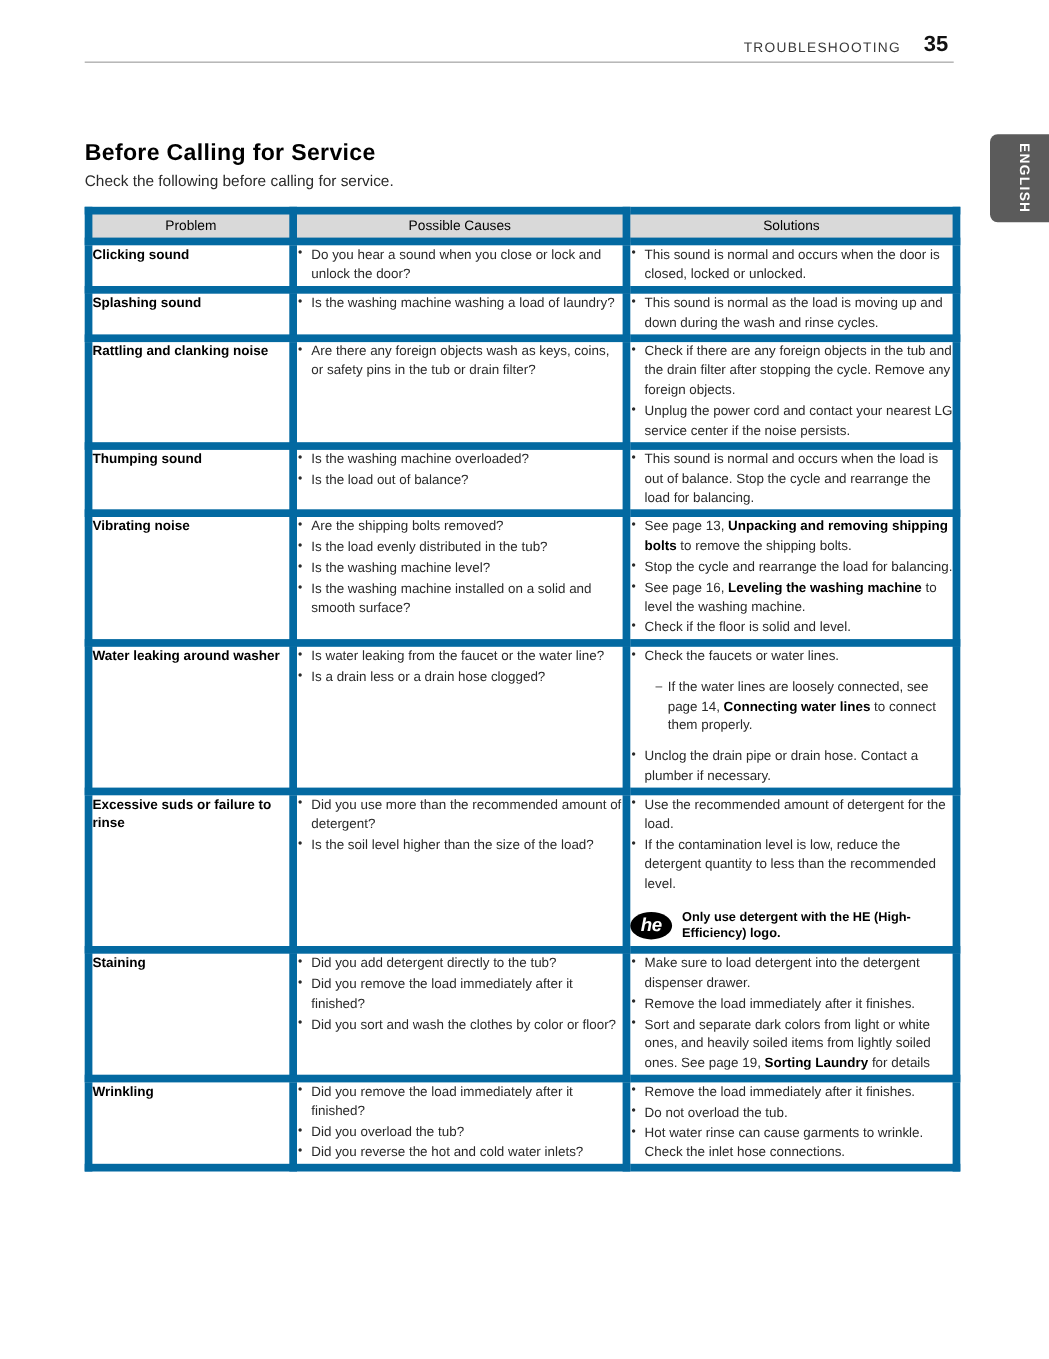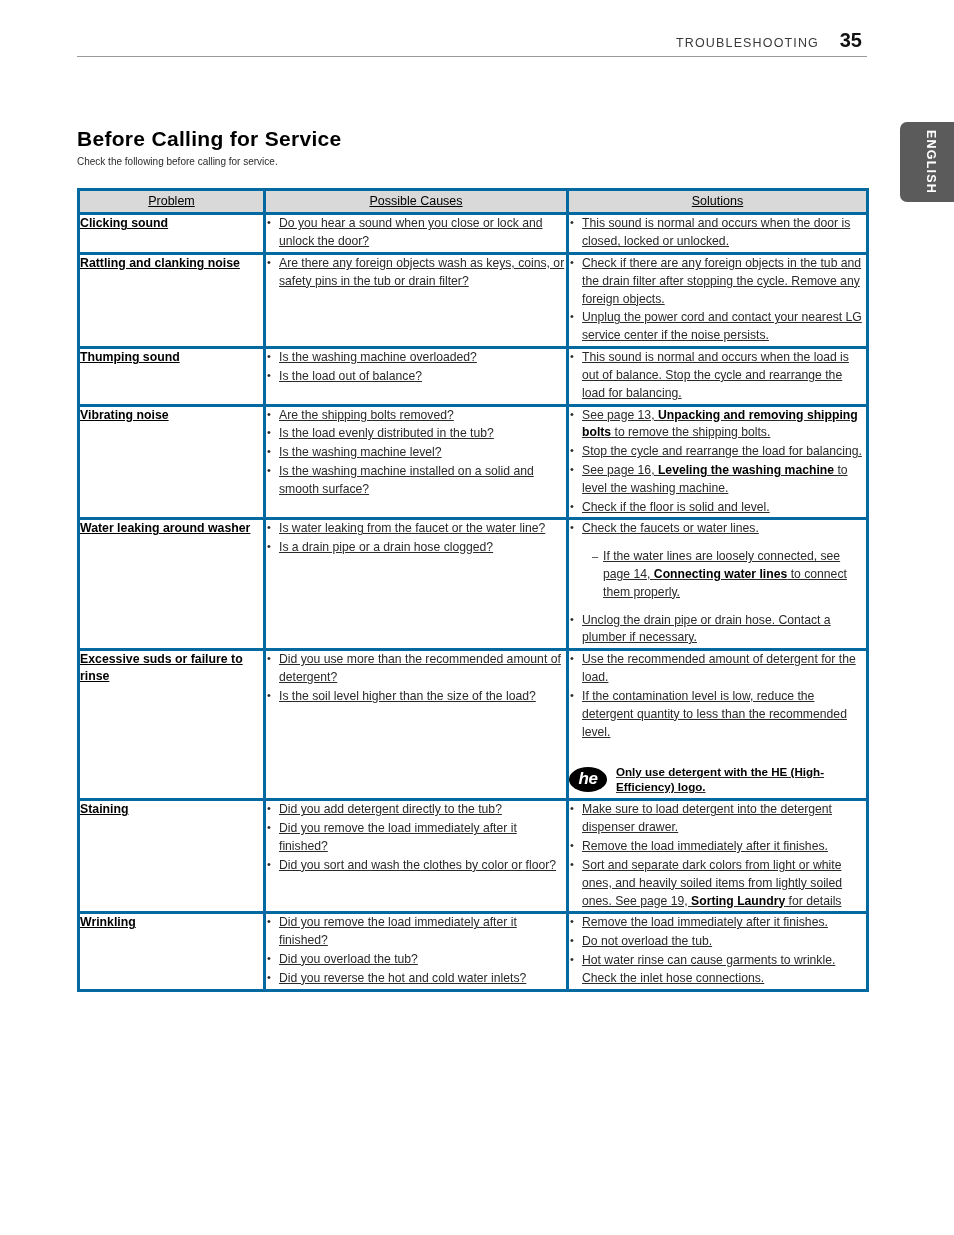--- a/index.html
+++ b/index.html
@@ -80,41 +80,40 @@
     top: 113px;
     font-size: 21px;
     font-weight: bold;
     letter-spacing: 0.3px;
     color: #000000;
   }
   .section-intro {
     position: absolute;
     left: 77px;
     top: 156px;
-    font-size: 10px;
+    font-size: 14px;
     color: #2b2b2b;
   }
 
   
   .tbl-wrap {
     position: absolute;
     left: 77px;
     top: 188px;
     width: 789px;
   }
   table.ts {
     border-collapse: collapse;
     width: 789px;
     table-layout: fixed;
   }
   table.ts th, table.ts td {
-    border: 3px solid #0369a1;
+    border: 7px solid #0369a1;
     vertical-align: top;
     padding: 0;
-    text-decoration: underline;
   }
   table.ts th {
     background: #d9d9d9;
     text-align: center;
     font-size: 12.5px;
     font-weight: normal;
     color: #000000;
     padding: 3px 0 4px 0;
     line-height: 1.15;
   }
@@ -171,21 +170,21 @@
     top: 0;
     font-size: 11px;
     color: #2a2a2a;
   }
   b.em { font-weight: bold; color: #000; }
 
   
   .he-note {
     display: flex;
     align-items: center;
-    margin-top: 23px;
+    margin-top: 13px;
     margin-bottom: 4px;
   }
   .he-badge {
     flex: 0 0 auto;
     width: 38px;
     height: 25px;
     margin-right: 9px;
     position: relative;
   }
   .he-badge .oval {
@@ -257,20 +256,33 @@
               <li>Do you hear a sound when you close or lock and unlock the door?</li>
             </ul>
           </td>
           <td class="cell">
             <ul class="blist">
               <li>This sound is normal and occurs when the door is closed, locked or unlocked.</li>
             </ul>
           </td>
         </tr>
         <tr>
+          <td class="problem">Splashing sound</td>
+          <td class="cell">
+            <ul class="blist">
+              <li>Is the washing machine washing a load of laundry?</li>
+            </ul>
+          </td>
+          <td class="cell">
+            <ul class="blist">
+              <li>This sound is normal as the load is moving up and down during the wash and rinse cycles.</li>
+            </ul>
+          </td>
+        </tr>
+        <tr>
           <td class="problem">Rattling and clanking noise</td>
           <td class="cell">
             <ul class="blist">
               <li>Are there any foreign objects wash as keys, coins, or safety pins in the tub or drain filter?</li>
             </ul>
           </td>
           <td class="cell">
             <ul class="blist">
               <li>Check if there are any foreign objects in the tub and the drain filter after stopping the cycle. Remove any foreign objects.</li>
               <li>Unplug the power cord and contact your nearest LG service center if the noise persists.</li>
@@ -308,21 +320,21 @@
               <li><span>See page 16, </span><b class="em">Leveling the washing machine</b><span> to level the washing machine.</span></li>
               <li><span>Check if the floor is solid and level.</span></li>
             </ul>
           </td>
         </tr>
         <tr>
           <td class="problem">Water leaking around washer</td>
           <td class="cell">
             <ul class="blist">
               <li>Is water leaking from the faucet or the water line?</li>
-              <li>Is a drain pipe or a drain hose clogged?</li>
+              <li>Is a drain less or a drain hose clogged?</li>
             </ul>
           </td>
           <td class="cell">
             <ul class="blist">
               <li><span>Check the faucets or water lines.</span><ul class="sublist">
                   <li><span>If the water lines are loosely connected, see page 14, </span><b class="em">Connecting water lines</b><span> to connect them properly.</span></li>
                 </ul></li>
               <li><span>Unclog the drain pipe or drain hose. Contact a plumber if necessary.</span></li>
             </ul>
           </td>

